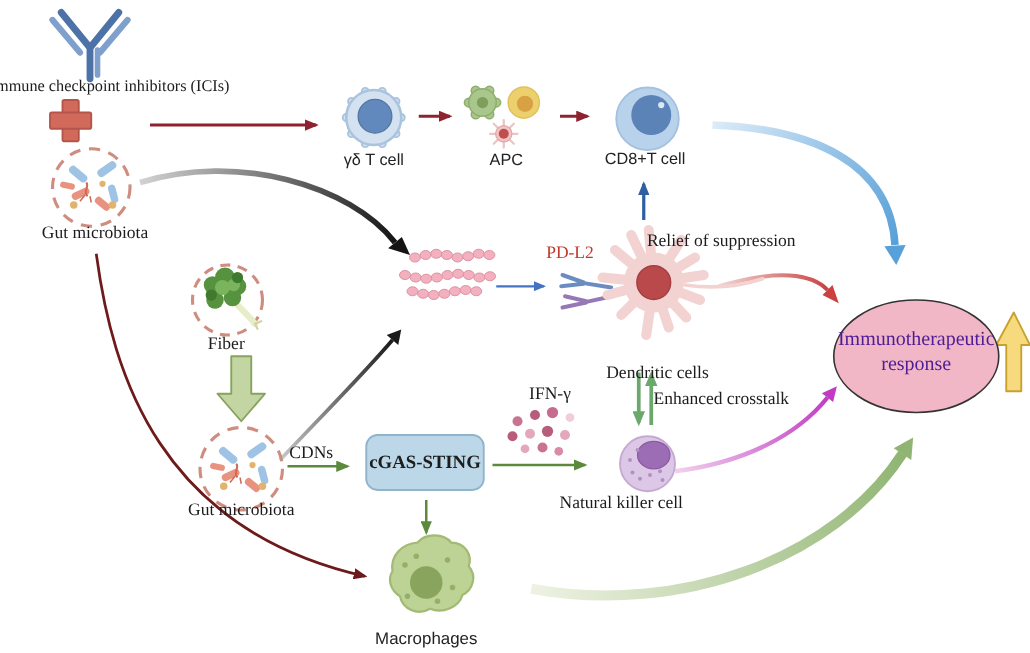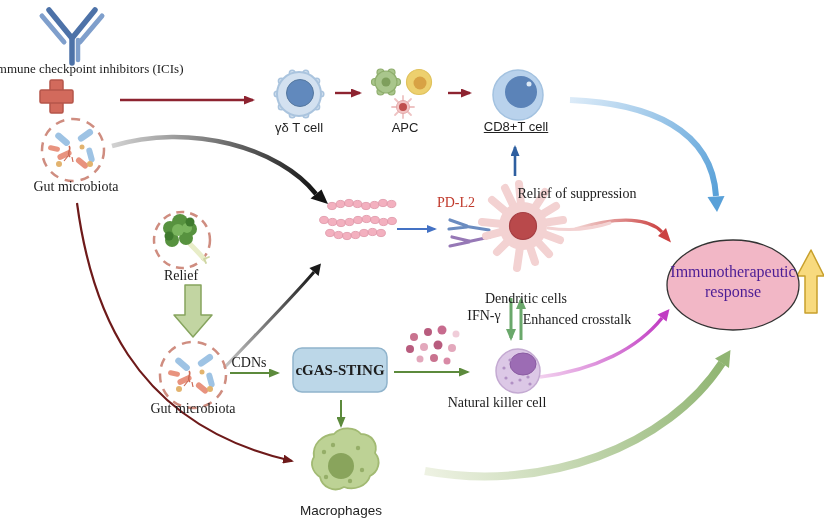--- a/index.html
+++ b/index.html
@@ -294,28 +294,28 @@
           <circle cx="333" cy="445" r="2.2"></circle>
     </g>
   </g>
 
   <ellipse cx="733" cy="285" rx="66" ry="45" fill="#f2b7c6" stroke="#333333" stroke-width="1.3"></ellipse>
 </svg>
 
 <div class="lbl" style="left:88px; top:62px; font-size:13px;">Immune checkpoint inhibitors (ICIs)</div>
 <div class="lbl sans" style="left:299px; top:121px;">γδ T cell</div>
 <div class="lbl sans" style="left:405px; top:121px;">APC</div>
-<div class="lbl sans" style="left:516px; top:120px;text-decoration:underline;">CD8+T cell</div>
+<div class="lbl sans" style="left:516px; top:120px;">CD8+T cell</div>
 <div class="lbl" style="left:577px; top:142px;margin-top:44px;">Relief of suppression</div>
 <div class="lbl" style="left:76px; top:179px;">Gut microbiota</div>
 <div class="lbl red-text" style="left:456px; top:195px;">PD-L2</div>
 <div class="lbl" style="left:526px; top:291px;">Dendritic cells</div>
-<div class="lbl" style="left:181px; top:268px;">Relief</div>
+<div class="lbl" style="left:181px; top:268px;">Fiber</div>
 <div class="lbl" style="left:193px; top:401px;">Gut microbiota</div>
 <div class="lbl" style="left:249px; top:355px;">CDNs</div>
 <div class="lbl box-text" style="left:340px; top:362px;">cGAS-STING</div>
-<div class="lbl" style="left:440px; top:308px;margin-left:44px;">IFN-γ</div>
+<div class="lbl" style="left:440px; top:308px;">IFN-γ</div>
 <div class="lbl" style="left:497px; top:395px;">Natural killer cell</div>
 <div class="lbl" style="left:577px; top:312px;">Enhanced crosstalk</div>
 <div class="lbl sans" style="left:341px; top:504px; font-size:13.5px;">Macrophages</div>
 <div class="lbl resp-text" style="left:733px; top:262px;">Immunotherapeutic response</div>
 
 </div>
 
 </body></html>

